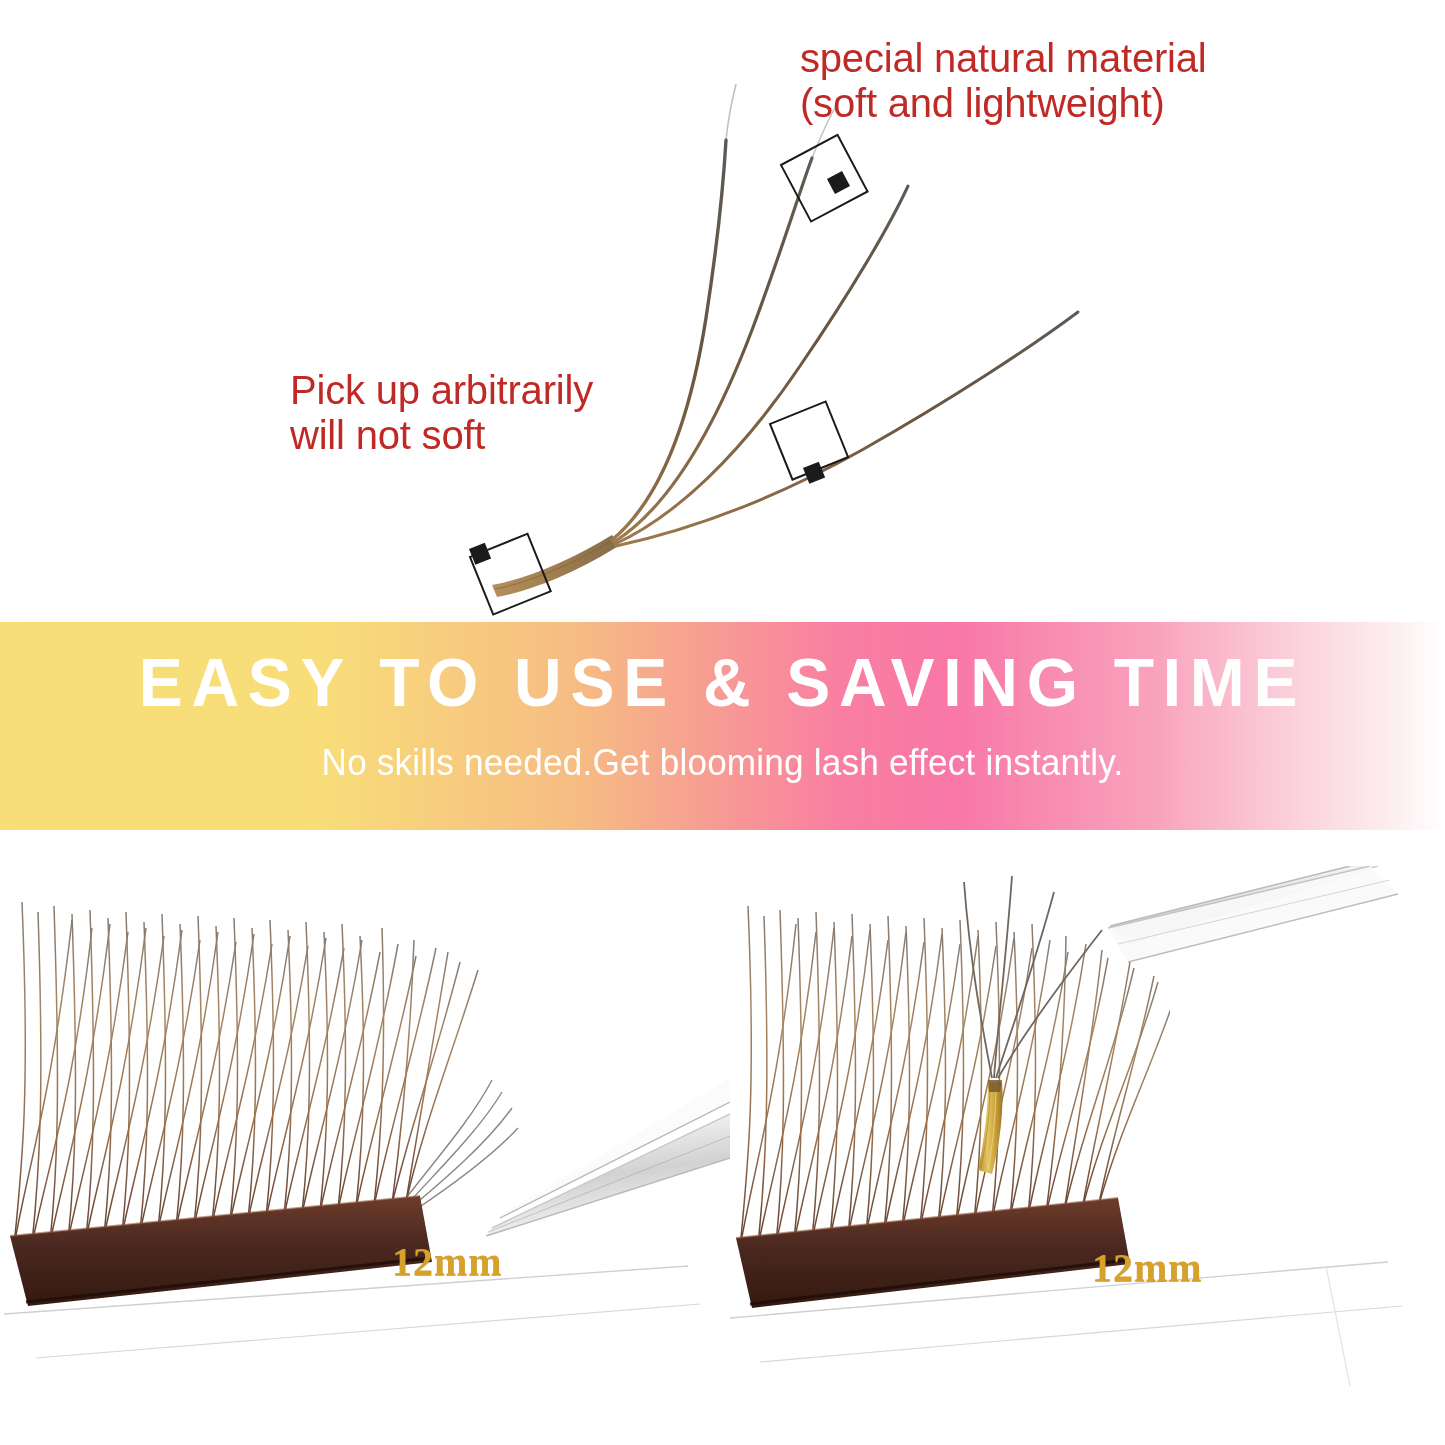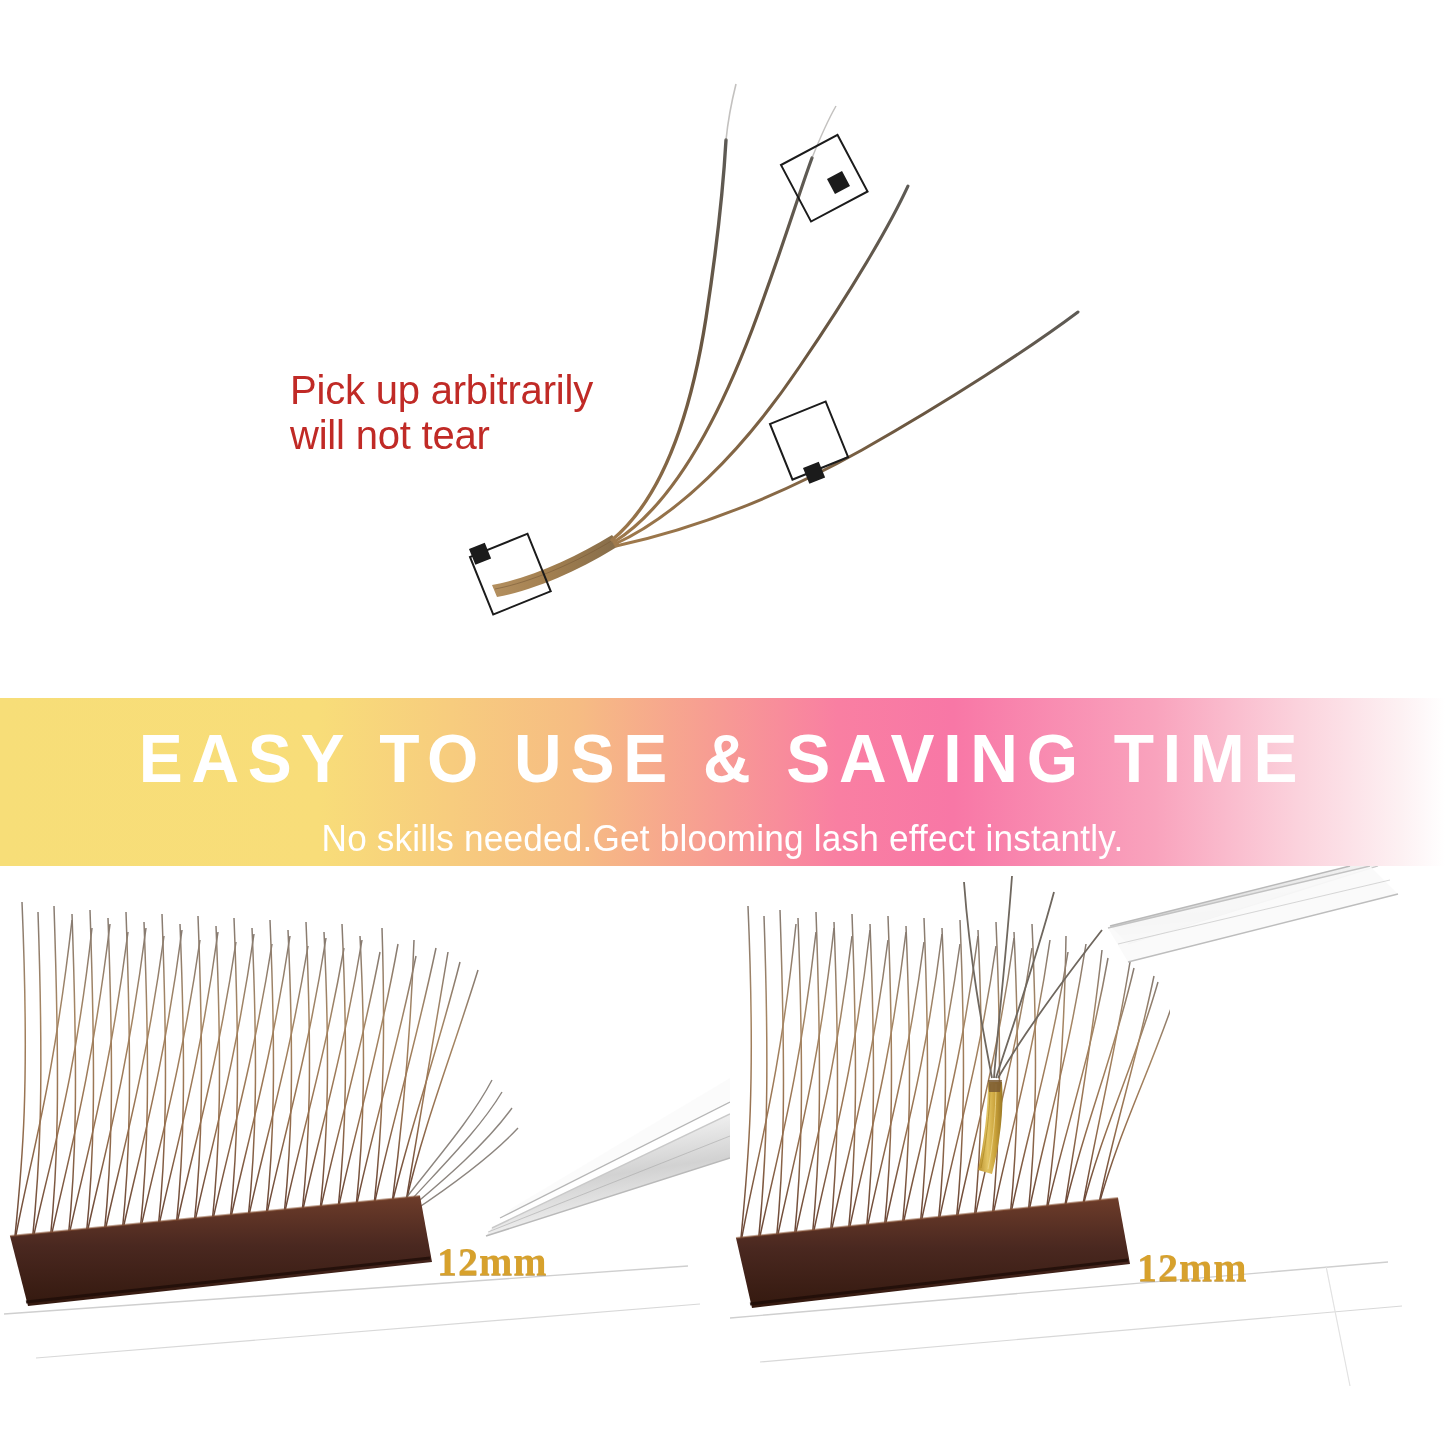--- a/index.html
+++ b/index.html
@@ -42,21 +42,21 @@
     left:682px; top:534px;
     font-size:40px;
   }
   #lash-fan-svg {
     position:absolute; left:0; top:0;
     width:1445px; height:658px;
   }
 
   
   #banner {
-    position:absolute; left:0; top:698px;
+    position:absolute; left:0; top:622px;
     width:1445px; height:208px;
     background:linear-gradient(90deg,
         #f7de78 0%,
         #f8dd79 22%,
         #f6bc83 40%,
         #f79a94 50%,
         #f97fa2 58%,
         #f877a6 66%,
         #f9a3bd 80%,
         #fbd3dd 90%,
@@ -106,21 +106,20 @@
   #photo-right { width:715px; }
   .photo-svg { position:absolute; left:0; top:0; width:100%; height:100%; }
   .size-label {
     position:absolute;
     font-family:"Liberation Serif", serif;
     font-weight:700;
     font-size:40px;
     color:#d7a12c;
     letter-spacing:1px;
     text-shadow:0 1px 0 rgba(160,110,10,0.55);
-    margin-left:45px;
   }
 </style>
 </head>
 <body>
 
 <div id="page">
 
   <div id="top-panel">
 
     <svg id="lash-fan-svg" viewBox="0 0 1445 658">
@@ -164,23 +163,25 @@
         <rect x="0" y="0" width="60" height="60" fill="none" stroke="#1b1b1b" stroke-width="2" transform="translate(770,424) rotate(-22)"></rect>
         <rect x="0" y="0" width="17" height="17" fill="#1b1b1b" transform="translate(803,468) rotate(-22)"></rect>
       </g>
 
       <g>
         <rect x="0" y="0" width="62" height="62" fill="none" stroke="#1b1b1b" stroke-width="2" transform="translate(470,557) rotate(-22)"></rect>
         <rect x="0" y="0" width="17" height="17" fill="#1b1b1b" transform="translate(469,549) rotate(-22)"></rect>
       </g>
     </svg>
 
+    <div class="callout-text" id="callout-material">special natural material
+(soft and lightweight)</div>
 
     <div class="callout-text" id="callout-pickup">Pick up arbitrarily
-will not tear</div>
+will not soft</div>
 
   </div>
 
   <div id="banner">
     <div id="banner-headline">EASY TO USE &amp; SAVING TIME</div>
     <div id="banner-subtitle">No skills needed.Get blooming lash effect instantly.</div>
   </div>
 
   <div id="photo-row">
 

